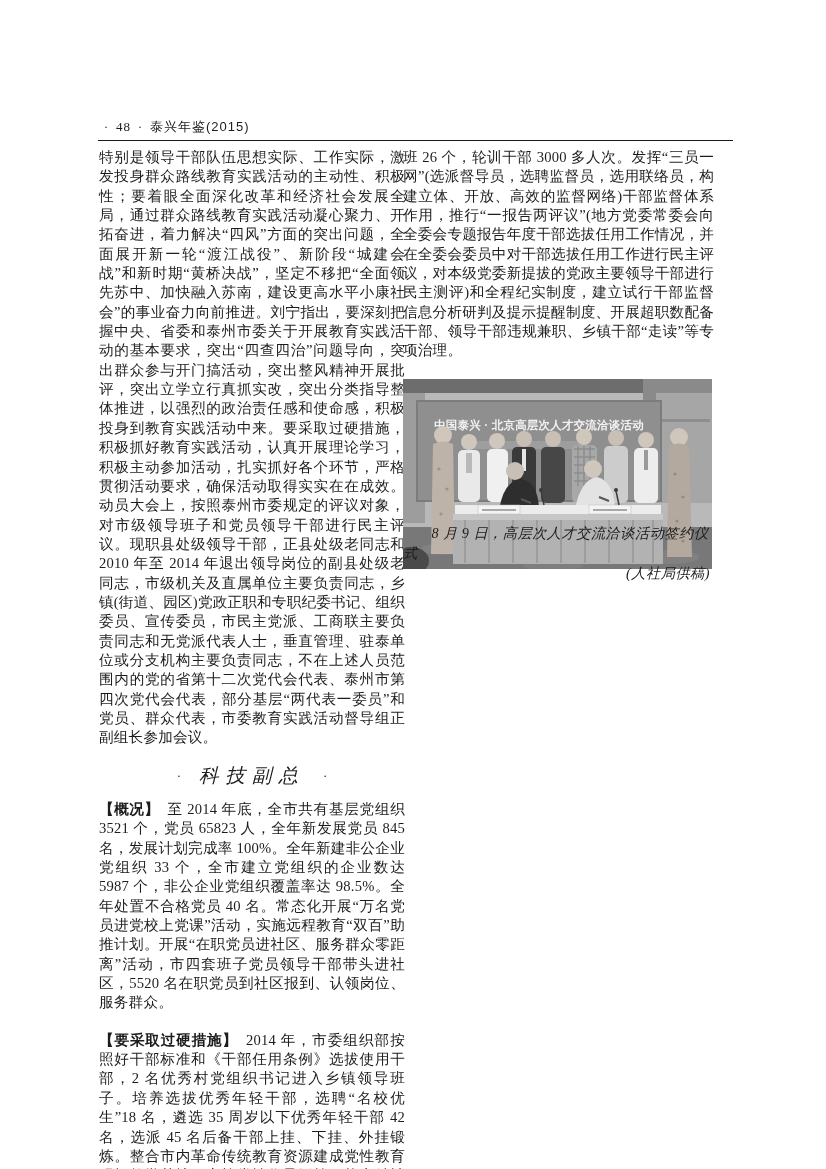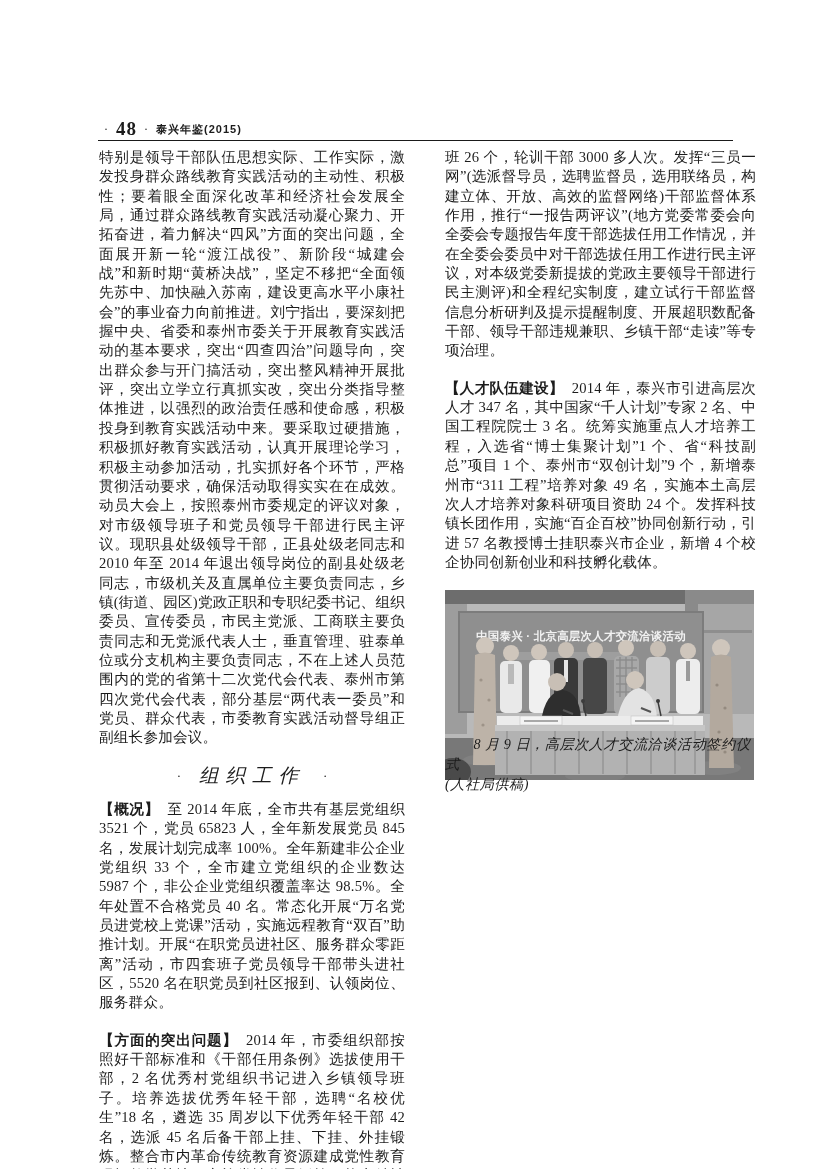--- a/index.html
+++ b/index.html
@@ -13,35 +13,35 @@
     overflow:hidden;
   }
   
   .runhead{
     position:absolute;left:104px;top:118px;
     font-size:14.5px;letter-spacing:1px;
     display:flex;align-items:center;gap:7px;
     white-space:nowrap;
   }
   .runhead .dot{font-size:12px;color:#222;}
-  .runhead .pagenum{font-family:"Liberation Serif",serif;font-size:19px;font-weight:bold;}
-  .runhead .booktitle{font-family:"Liberation Sans","DejaVu Sans",sans-serif;font-weight:bold;font-size:11px;}
+  .runhead .pagenum{font-family:"Liberation Serif",serif;font-size:13px;}
+  .runhead .booktitle{font-family:"Liberation Sans","DejaVu Sans",sans-serif;font-weight:normal;font-size:13px;}
   .headrule{
     position:absolute;left:98px;top:140px;width:635px;height:0;
     border-top:1.4px solid #1a1a1a;
   }
   
   .col{
     position:absolute;top:148px;
     font-size:14.6px;line-height:19.35px;
     text-align:justify;text-justify:inter-ideograph;
     letter-spacing:0.2px;
   }
   .col-left{left:99px;width:306px;}
-  .col-right{left:445px;width:311px;}
+  .col-right{left:403px;width:311px;}
   .col p{margin:0 0 18px 0;}
   .col p:last-child{margin-bottom:0;}
   .ph{ 
     font-family:"Liberation Sans","DejaVu Sans",sans-serif;
     font-weight:bold;
     margin-right:0.55em;
     letter-spacing:0;
   }
   
   .section-heading{
@@ -61,20 +61,21 @@
     font-style:italic;
     font-size:14.2px;line-height:20px;
     letter-spacing:0.5px;
     text-indent:2em;
     text-align:left;
   }
   .photo-credit{
     font-style:italic;
     font-size:14.2px;line-height:20px;
     letter-spacing:0.5px;
+    text-align:right;
     padding-right:4px;
   }
 </style>
 </head>
 <body>
 
 <div class="page">
 
   <div class="runhead">
     <span class="dot">·</span>
@@ -82,33 +83,32 @@
     <span class="dot">·</span>
     <span class="booktitle">泰兴年鉴(2015)</span>
   </div>
   <div class="headrule"></div>
 
   <div class="col col-left">
     <p><span>特别是领导干部队伍思想实际、工作实际，激发投身群众路线教育实践活动的主动性、积极性；要着眼全面深化改革和经济社会发展全局，通过群众路线教育实践活动凝心聚力、开拓奋进，着力解决“四风”方面的突出问题，全面展开新一轮“渡江战役”、新阶段“城建会战”和新时期“黄桥决战”，坚定不移把“全面领先苏中、加快融入苏南，建设更高水平小康社会”的事业奋力向前推进。刘宁指出，要深刻把握中央、省委和泰州市委关于开展教育实践活动的基本要求，突出“四查四治”问题导向，突出群众参与开门搞活动，突出整风精神开展批评，突出立学立行真抓实改，突出分类指导整体推进，以强烈的政治责任感和使命感，积极投身到教育实践活动中来。要采取过硬措施，积极抓好教育实践活动，认真开展理论学习，积极主动参加活动，扎实抓好各个环节，严格贯彻活动要求，确保活动取得实实在在成效。动员大会上，按照泰州市委规定的评议对象，对市级领导班子和党员领导干部进行民主评议。现职县处级领导干部，正县处级老同志和 2010 年至 2014 年退出领导岗位的副县处级老同志，市级机关及直属单位主要负责同志，乡镇(街道、园区)党政正职和专职纪委书记、组织委员、宣传委员，市民主党派、工商联主要负责同志和无党派代表人士，垂直管理、驻泰单位或分支机构主要负责同志，不在上述人员范围内的党的省第十二次党代会代表、泰州市第四次党代会代表，部分基层“两代表一委员”和党员、群众代表，市委教育实践活动督导组正副组长参加会议。</span></p>
 
     <div class="section-heading">
       <span class="sdot">·</span>
-      <span>组织工作</span>
+      <span>科技副总</span>
       <span class="sdot">·</span>
     </div>
 
     <p><b class="ph">【概况】</b><span>至 2014 年底，全市共有基层党组织 3521 个，党员 65823 人，全年新发展党员 845 名，发展计划完成率 100%。全年新建非公企业党组织 33 个，全市建立党组织的企业数达 5987 个，非公企业党组织覆盖率达 98.5%。全年处置不合格党员 40 名。常态化开展“万名党员进党校上党课”活动，实施远程教育“双百”助推计划。开展“在职党员进社区、服务群众零距离”活动，市四套班子党员领导干部带头进社区，5520 名在职党员到社区报到、认领岗位、服务群众。</span></p>
 
-    <p><b class="ph">【方面的突出问题】</b><span>2014 年，市委组织部按照好干部标准和《干部任用条例》选拔使用干部，2 名优秀村党组织书记进入乡镇领导班子。培养选拔优秀年轻干部，选聘“名校优生”18 名，遴选 35 周岁以下优秀年轻干部 42 名，选派 45 名后备干部上挂、下挂、外挂锻炼。整合市内革命传统教育资源建成党性教育现场教学基地，实施党性作风锤炼、能力精神培训、自主选学助力 3 大培训工程，全年举办党政领导干部研修班等重点</span></p>
+    <p><b class="ph">【要采取过硬措施】</b><span>2014 年，市委组织部按照好干部标准和《干部任用条例》选拔使用干部，2 名优秀村党组织书记进入乡镇领导班子。培养选拔优秀年轻干部，选聘“名校优生”18 名，遴选 35 周岁以下优秀年轻干部 42 名，选派 45 名后备干部上挂、下挂、外挂锻炼。整合市内革命传统教育资源建成党性教育现场教学基地，实施党性作风锤炼、能力精神培训、自主选学助力 3 大培训工程，全年举办党政领导干部研修班等重点</span></p>
   </div>
 
   <div class="col col-right">
     <p><span>班 26 个，轮训干部 3000 多人次。发挥“三员一网”(选派督导员，选聘监督员，选用联络员，构建立体、开放、高效的监督网络)干部监督体系作用，推行“一报告两评议”(地方党委常委会向全委会专题报告年度干部选拔任用工作情况，并在全委会委员中对干部选拔任用工作进行民主评议，对本级党委新提拔的党政主要领导干部进行民主测评)和全程纪实制度，建立试行干部监督信息分析研判及提示提醒制度、开展超职数配备干部、领导干部违规兼职、乡镇干部“走读”等专项治理。</span></p>
 
-    <p><b class="ph">【人才队伍建设】</b><span>2014 年，泰兴市引进高层次人才 347 名，其中国家“千人计划”专家 2 名、中国工程院院士 3 名。统筹实施重点人才培养工程，入选省“博士集聚计划”1 个、省“科技副总”项目 1 个、泰州市“双创计划”9 个，新增泰州市“311 工程”培养对象 49 名，实施本土高层次人才培养对象科研项目资助 24 个。发挥科技镇长团作用，实施“百企百校”协同创新行动，引进 57 名教授博士挂职泰兴市企业，新增 4 个校企协同创新创业和科技孵化载体。</span></p>
 
     <div class="photo-block">
       <div class="photo-frame">
         <svg width="309" height="190" viewBox="0 0 309 190" xmlns="http://www.w3.org/2000/svg">
 
           <rect x="0" y="0" width="309" height="150" fill="#b9b9b9"></rect>
 
           <rect x="0" y="0" width="309" height="14" fill="#6d6d6d"></rect>
           <rect x="240" y="0" width="69" height="40" fill="#8a8a8a"></rect>
           <rect x="253" y="14" width="56" height="110" fill="#a6a6a6"></rect>

